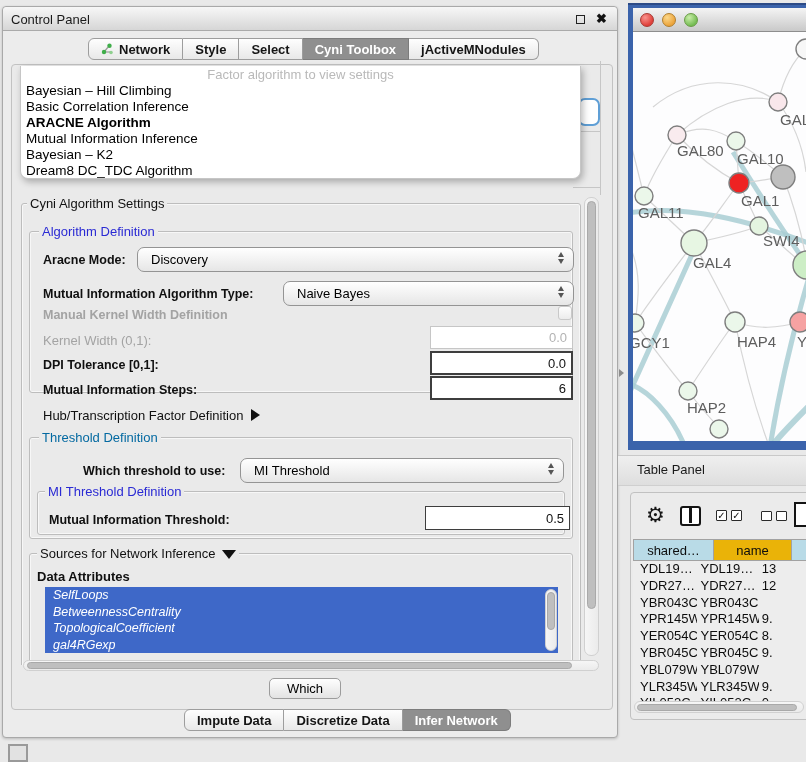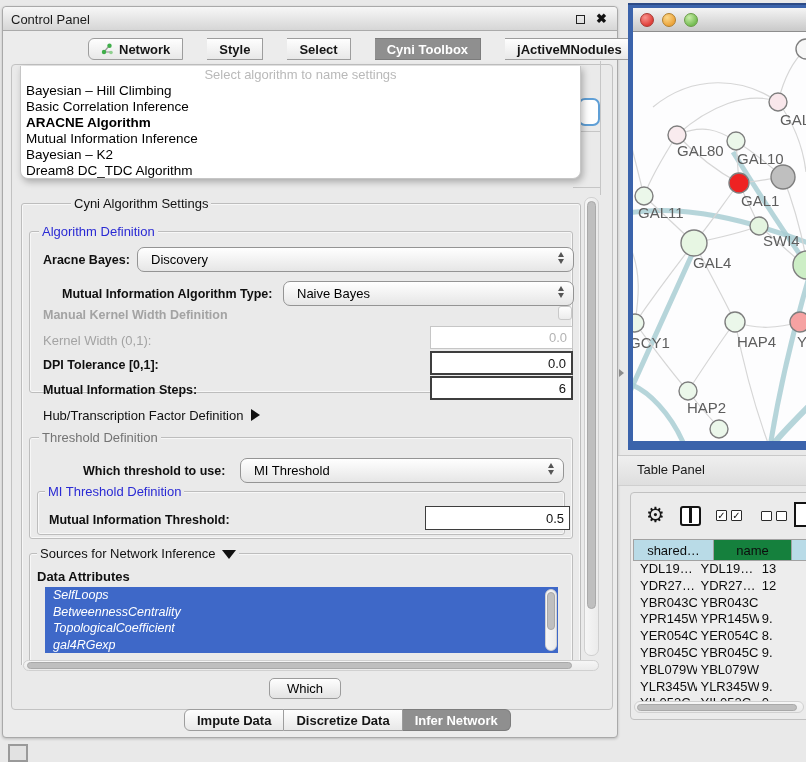--- a/index.html
+++ b/index.html
@@ -40,21 +40,21 @@
   .dd-item.sel { font-weight:bold; }
 
   
   .frag { background:transparent; z-index:5; }
 
   
   .gbox { position:absolute; border:1px solid #bdbdbd; border-radius:3px;
     box-shadow:inset 0 0 0 1px rgba(255,255,255,.6); }
   .gtitle { position:absolute; background:#eaeaea; padding:0 3px; font-size:13px; white-space:nowrap; z-index:2; }
   .gtitle.blue { color:#2a2ad4; }
-  .gtitle.green { color:#737373; }
+  .gtitle.green { color:#0369a1; }
 
   .lbl { position:absolute; font-size:12.5px; font-weight:bold; color:#101010; white-space:nowrap; }
   .lbl.plain { font-weight:normal; font-size:13px; }
   .lbl.dis { color:#a3a3a3; }
 
   .combo { position:absolute; height:25px; border:1px solid #949494; border-radius:7px;
     background:linear-gradient(#ffffff,#e6e6e6); display:flex; align-items:center;
     padding-left:13px; font-size:13px; color:#000; }
   .combo .arrows { position:absolute; right:9px; top:4px; display:flex; flex-direction:column; gap:2px; }
   .arr-up { width:0; height:0; border-left:3.5px solid transparent; border-right:3.5px solid transparent; border-bottom:5px solid #555; }
@@ -126,21 +126,21 @@
 </head>
 <body>
 
 <div class="abs cp-window">
   <div class="abs cp-titlebar">
     <div class="abs cp-title">Control Panel</div>
     <div class="abs win-float"></div>
     <div class="abs win-close">✖</div>
   </div>
 
-  <div class="abs tabrow" style="left:85px; top:31px;gap:24px;" id="top-tabs">
+  <div class="abs tabrow" style="left:85px; top:31px;" id="top-tabs">
       <div class="tab">
         <span class="ticon">
           <svg width="12" height="12" viewBox="0 0 12 12">
             <line x1="3" y1="9" x2="8" y2="3" stroke="#9a9a9a" stroke-width="1.2"></line>
             <line x1="3" y1="9" x2="10" y2="9" stroke="#9a9a9a" stroke-width="1.2"></line>
             <circle cx="3" cy="9" r="2.2" fill="#3fae49"></circle>
             <circle cx="8.5" cy="2.8" r="2.2" fill="#3fae49"></circle>
             <circle cx="10" cy="9.5" r="1.8" fill="#8fd08f"></circle>
           </svg>
         </span>
@@ -161,49 +161,49 @@
     </div>
 
   <div class="abs content-panel"></div>
 
   <div class="abs frag" style="left:597px;top:54px;width:1px;height:134px;background:#c6c6c6;"></div>
   <div class="abs frag" style="left:570px;top:124px;width:28px;height:1px;background:#c6c6c6;"></div>
   <div class="abs frag" style="left:570px;top:180px;width:28px;height:1px;background:#c6c6c6;"></div>
   <div class="abs frag" style="left:575px;top:91px;width:22px;height:28px;background:#fff;border:2px solid #5f9fd6;border-radius:7px;"></div>
 
   <div class="abs dd-overlay">
-    <div class="dd-placeholder">Select algorithm to name settings</div>
+    <div class="dd-placeholder">Factor algorithm to view settings</div>
     <div id="dd-items">
         <div class="dd-item">Bayesian – Hill Climbing</div>
         <div class="dd-item">Basic Correlation Inference</div>
         <div class="dd-item sel">ARACNE Algorithm</div>
         <div class="dd-item">Mutual Information Inference</div>
         <div class="dd-item">Bayesian – K2</div>
         <div class="dd-item">Dream8 DC_TDC Algorithm</div>
       </div>
   </div>
 
   <div class="abs" style="left:16px;top:186px;width:566px;height:472px;overflow:hidden;">
 
     <div class="gbox" style="left:2px;top:10px;width:560px;height:470px;"></div>
-    <div class="gtitle" style="left:8px;top:3px;margin-left:44px;">Cyni Algorithm Settings</div>
+    <div class="gtitle" style="left:8px;top:3px;">Cyni Algorithm Settings</div>
 
     <div class="gbox" style="left:10px;top:38px;width:544px;height:162px;"></div>
     <div class="gtitle blue" style="left:20px;top:31px;">Algorithm Definition</div>
 
-    <div class="lbl" style="left:24px;top:60px;">Aracne Bayes:</div>
+    <div class="lbl" style="left:24px;top:60px;">Aracne Mode:</div>
     <div class="combo" style="left:118px;top:54px;width:437px;">
       <span>Discovery</span>
       <span class="arrows">
           <span class="arr-up"></span>
           <span class="arr-dn"></span>
         </span>
     </div>
 
-    <div class="lbl" style="left:24px;top:94px;margin-left:19px;">Mutual Information Algorithm Type:</div>
+    <div class="lbl" style="left:24px;top:94px;">Mutual Information Algorithm Type:</div>
     <div class="combo" style="left:264px;top:88px;width:291px;">
       <span>Naive Bayes</span>
       <span class="arrows">
           <span class="arr-up"></span>
           <span class="arr-dn"></span>
         </span>
     </div>
 
     <div class="lbl dis" style="left:24px;top:115px;">Manual Kernel Width Definition</div>
     <div class="cbox" style="left:539px;top:113px;"></div>
@@ -357,21 +357,21 @@
     <span class="mid"></span>
   </div>
 <div class="abs mini-check" style="left:716px;top:510px;">✓</div>
 <div class="abs mini-check" style="left:731px;top:510px;">✓</div>
 <div class="abs mini-check" style="left:761px;top:511px;height:10px;"></div>
 <div class="abs mini-check" style="left:776px;top:511px;height:10px;"></div>
 <div class="abs doc-icon"></div>
 
 <div class="abs thead-row" id="table-head">
     <div class="th" style="width: 81px; background: rgb(185, 219, 231);">shared…</div>
-    <div class="th" style="width: 78px; background: #15803d;">name</div>
+    <div class="th" style="width: 78px; background: #eab308;">name</div>
     <div class="th" style="width: 60px; background: rgb(185, 219, 231);">A</div>
   </div>
 <div class="abs tbody" id="table-body">
     <div class="trow">
       <div class="td" style="width: 81px; padding-left: 7px;">YDL19…</div>
       <div class="td" style="width: 78px; padding-left: 3px;">YDL19…</div>
       <div class="td" style="width: 60px; padding-left: 3px;">13</div>
     </div>
     <div class="trow">
       <div class="td" style="width: 81px; padding-left: 7px;">YDR27…</div>

